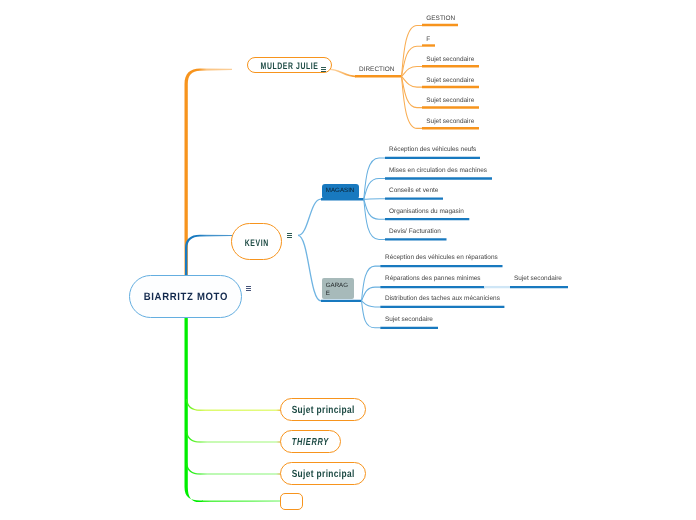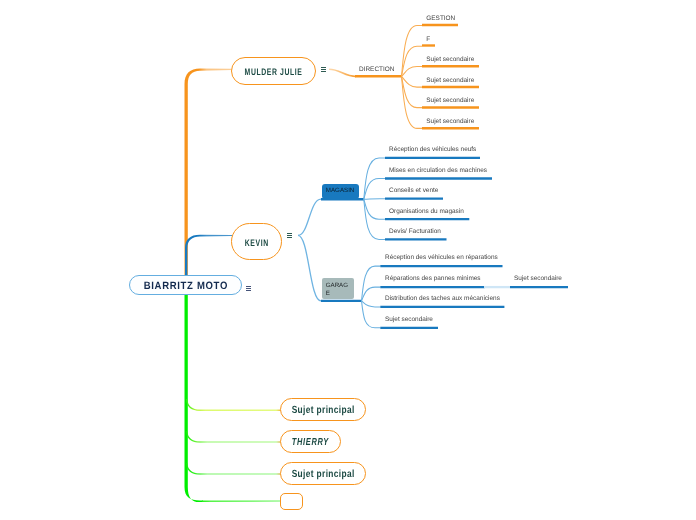--- a/index.html
+++ b/index.html
@@ -170,30 +170,30 @@
       <path d="M380.3,266.1 L502.5,266.1"></path>
       <path d="M380.3,287.1 L484.6,287.1"></path>
       <path d="M380.3,306.9 L504.4,306.9"></path>
       <path d="M380.3,327.8 L438,327.8"></path>
     </g>
 
     <path d="M484,287.1 L510,287.1" fill="none" stroke="#cfe6f6" stroke-width="2.3"></path>
     <path d="M510,287.1 L568,287.1" fill="none" stroke="#1879bf" stroke-width="2.3"></path>
   </svg>
 
-  <div class="pill" style="left:129px;top:274.8px;width:113px;height:20px;border:1.9px solid #64aee0;background:#fdfeff;">
+  <div class="pill" style="left:129px;top:274.8px;width:113px;height:43px;border:1.9px solid #64aee0;background:#fdfeff;">
     <span class="ptxt" style="font-size:10.6px;font-weight:bold;color:#132a4e;letter-spacing:0.75px;transform:scaleX(0.9) translateY(1.3px);margin-left:0.6px;">BIARRITZ MOTO</span>
   </div>
   <div class="hamb" style="left:245.8px;top:285.9px;">
     <i></i>
     <i></i>
     <i></i>
   </div>
 
-  <div class="pill" style="left:231px;top:57px;width:85px;height:28px;border:1.5px solid #f7941d;">
+  <div class="pill" style="left:247px;top:57px;width:85px;height:16px;border:1.5px solid #f7941d;">
     <span class="ptxt" style="font-size:9.6px;font-weight:bold;color:#1b4942;letter-spacing:0.85px;transform:scaleX(0.715) translateY(1.5px);margin-left:0.7px;">MULDER JULIE</span>
   </div>
   <div class="hamb green" style="left:320.8px;top:66.9px;">
     <i></i>
     <i></i>
     <i></i>
   </div>
 
   <div class="pill" style="left:231px;top:223px;width:51px;height:37px;border:1.5px solid #f7941d;">
     <span class="ptxt" style="font-size:9.6px;font-weight:bold;color:#1b4942;letter-spacing:0.85px;transform:scaleX(0.715) translateY(1.5px);margin-left:0.7px;">KEVIN</span>

